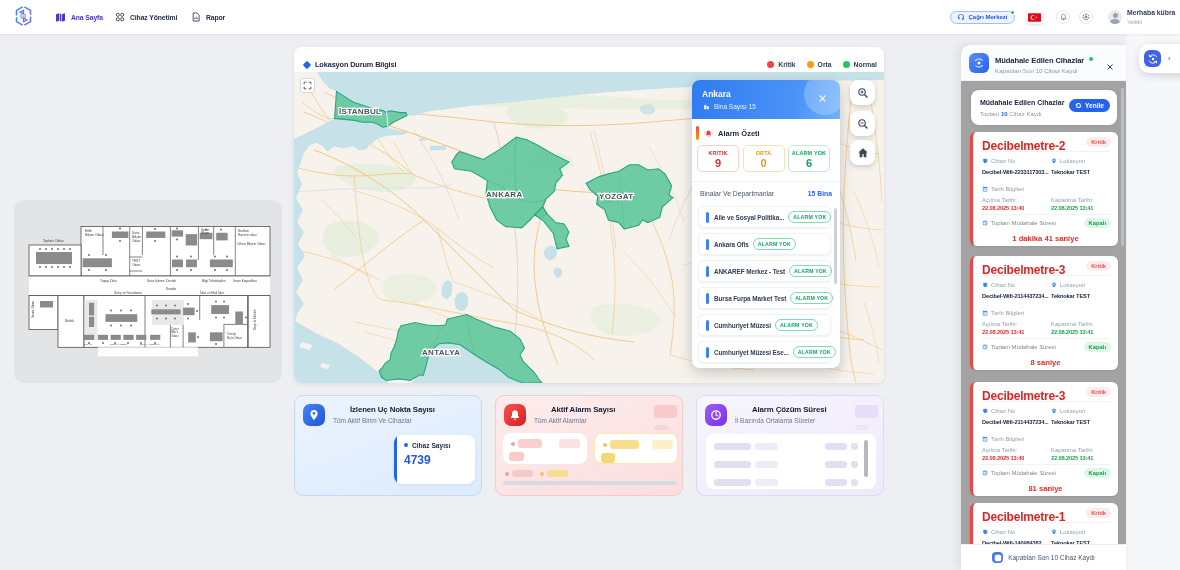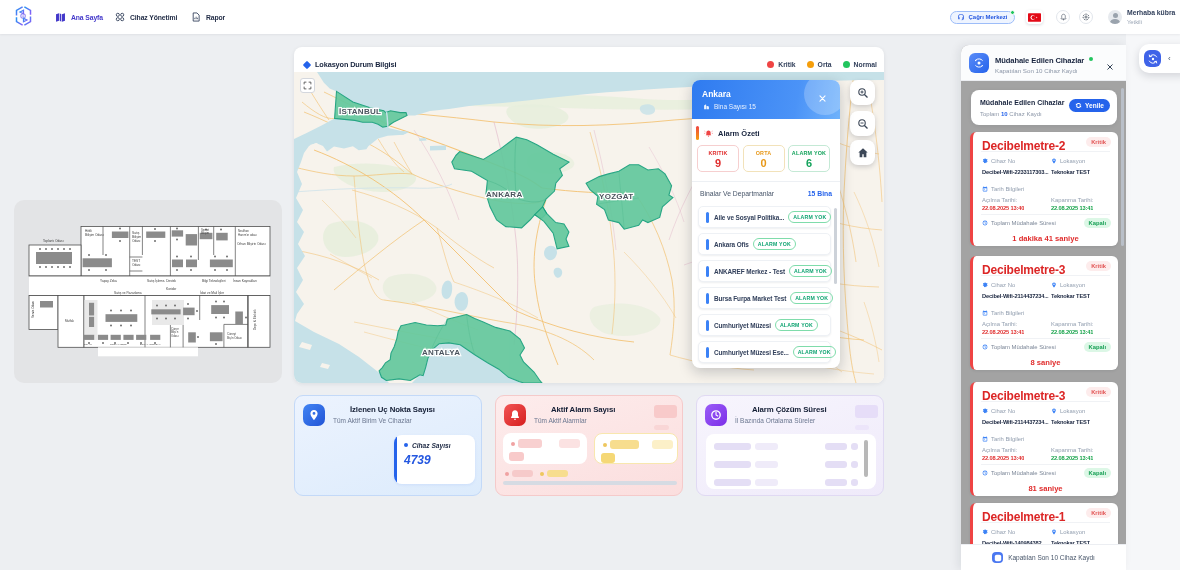--- a/index.html
+++ b/index.html
@@ -61,21 +61,21 @@
 #stat1{left:294px;background:linear-gradient(160deg,#ecf3fe,#dcebfc);border:1px solid #c3d9f8;}
 #stat2{left:495px;background:linear-gradient(160deg,#fdecec,#fbdede);border:1px solid #f5caca;}
 #stat3{left:696px;background:linear-gradient(160deg,#f7f5fd,#efeafa);border:1px solid #e0d9f3;}
 .wbox{position:absolute;background:#fff;border-radius:8px;}
 
 #s1b1{left:8px;top:39px;width:82px;height:49px;box-shadow:0 1px 3px rgba(37,99,235,.10);}
 #s1b1 .ic2{position:absolute;left:7px;top:8px;width:18px;height:18px;border-radius:6px;background:linear-gradient(135deg,#38bdf8,#2563eb);display:flex;align-items:center;justify-content:center;color:#fff;}
 #s1b1 .num{position:absolute;left:31px;top:6px;font-size:13px;font-weight:bold;color:#2457e0;}
 #s1b1 .cap{position:absolute;left:31px;top:25px;font-size:6.8px;color:#33415c;}
 #s1b1 .ul{position:absolute;left:31px;top:40px;width:20px;height:3px;border-radius:2px;background:#8fc0f9;}
-#s1b2{left:99px;top:39px;width:81px;height:49px;background:linear-gradient(90deg,#2563eb 0,#2563eb 3px,#fff 3px);box-shadow:0 1px 3px rgba(37,99,235,.10);font-style:italic;}
+#s1b2{left:99px;top:39px;width:81px;height:49px;background:linear-gradient(90deg,#2563eb 0,#2563eb 3px,#fff 3px);box-shadow:0 1px 3px rgba(37,99,235,.10);}
 #s1b2 .cap{position:absolute;left:10px;top:7px;font-size:6.6px;font-weight:bold;color:#1b2742;}
 #s1b2 .cap i{display:inline-block;width:4px;height:4px;background:#2563eb;border-radius:50%;margin-right:4px;vertical-align:1px;}
 #s1b2 .num{position:absolute;left:10px;top:18px;font-size:12px;font-weight:bold;color:#2457e0;}
 
 .sk{position:absolute;border-radius:3px;}
 
 #s3box{left:9px;top:38px;width:170px;height:55px;}
 
 #rightbg{position:absolute;left:1126px;top:0;width:54px;height:570px;background:#f6f7f9;}
 #drawer{position:absolute;left:961px;top:45px;width:165px;height:525px;background:#a3a3a3;border-radius:8px 0 0 0;box-shadow:-3px 0 10px rgba(15,23,42,.08);overflow:hidden;}

